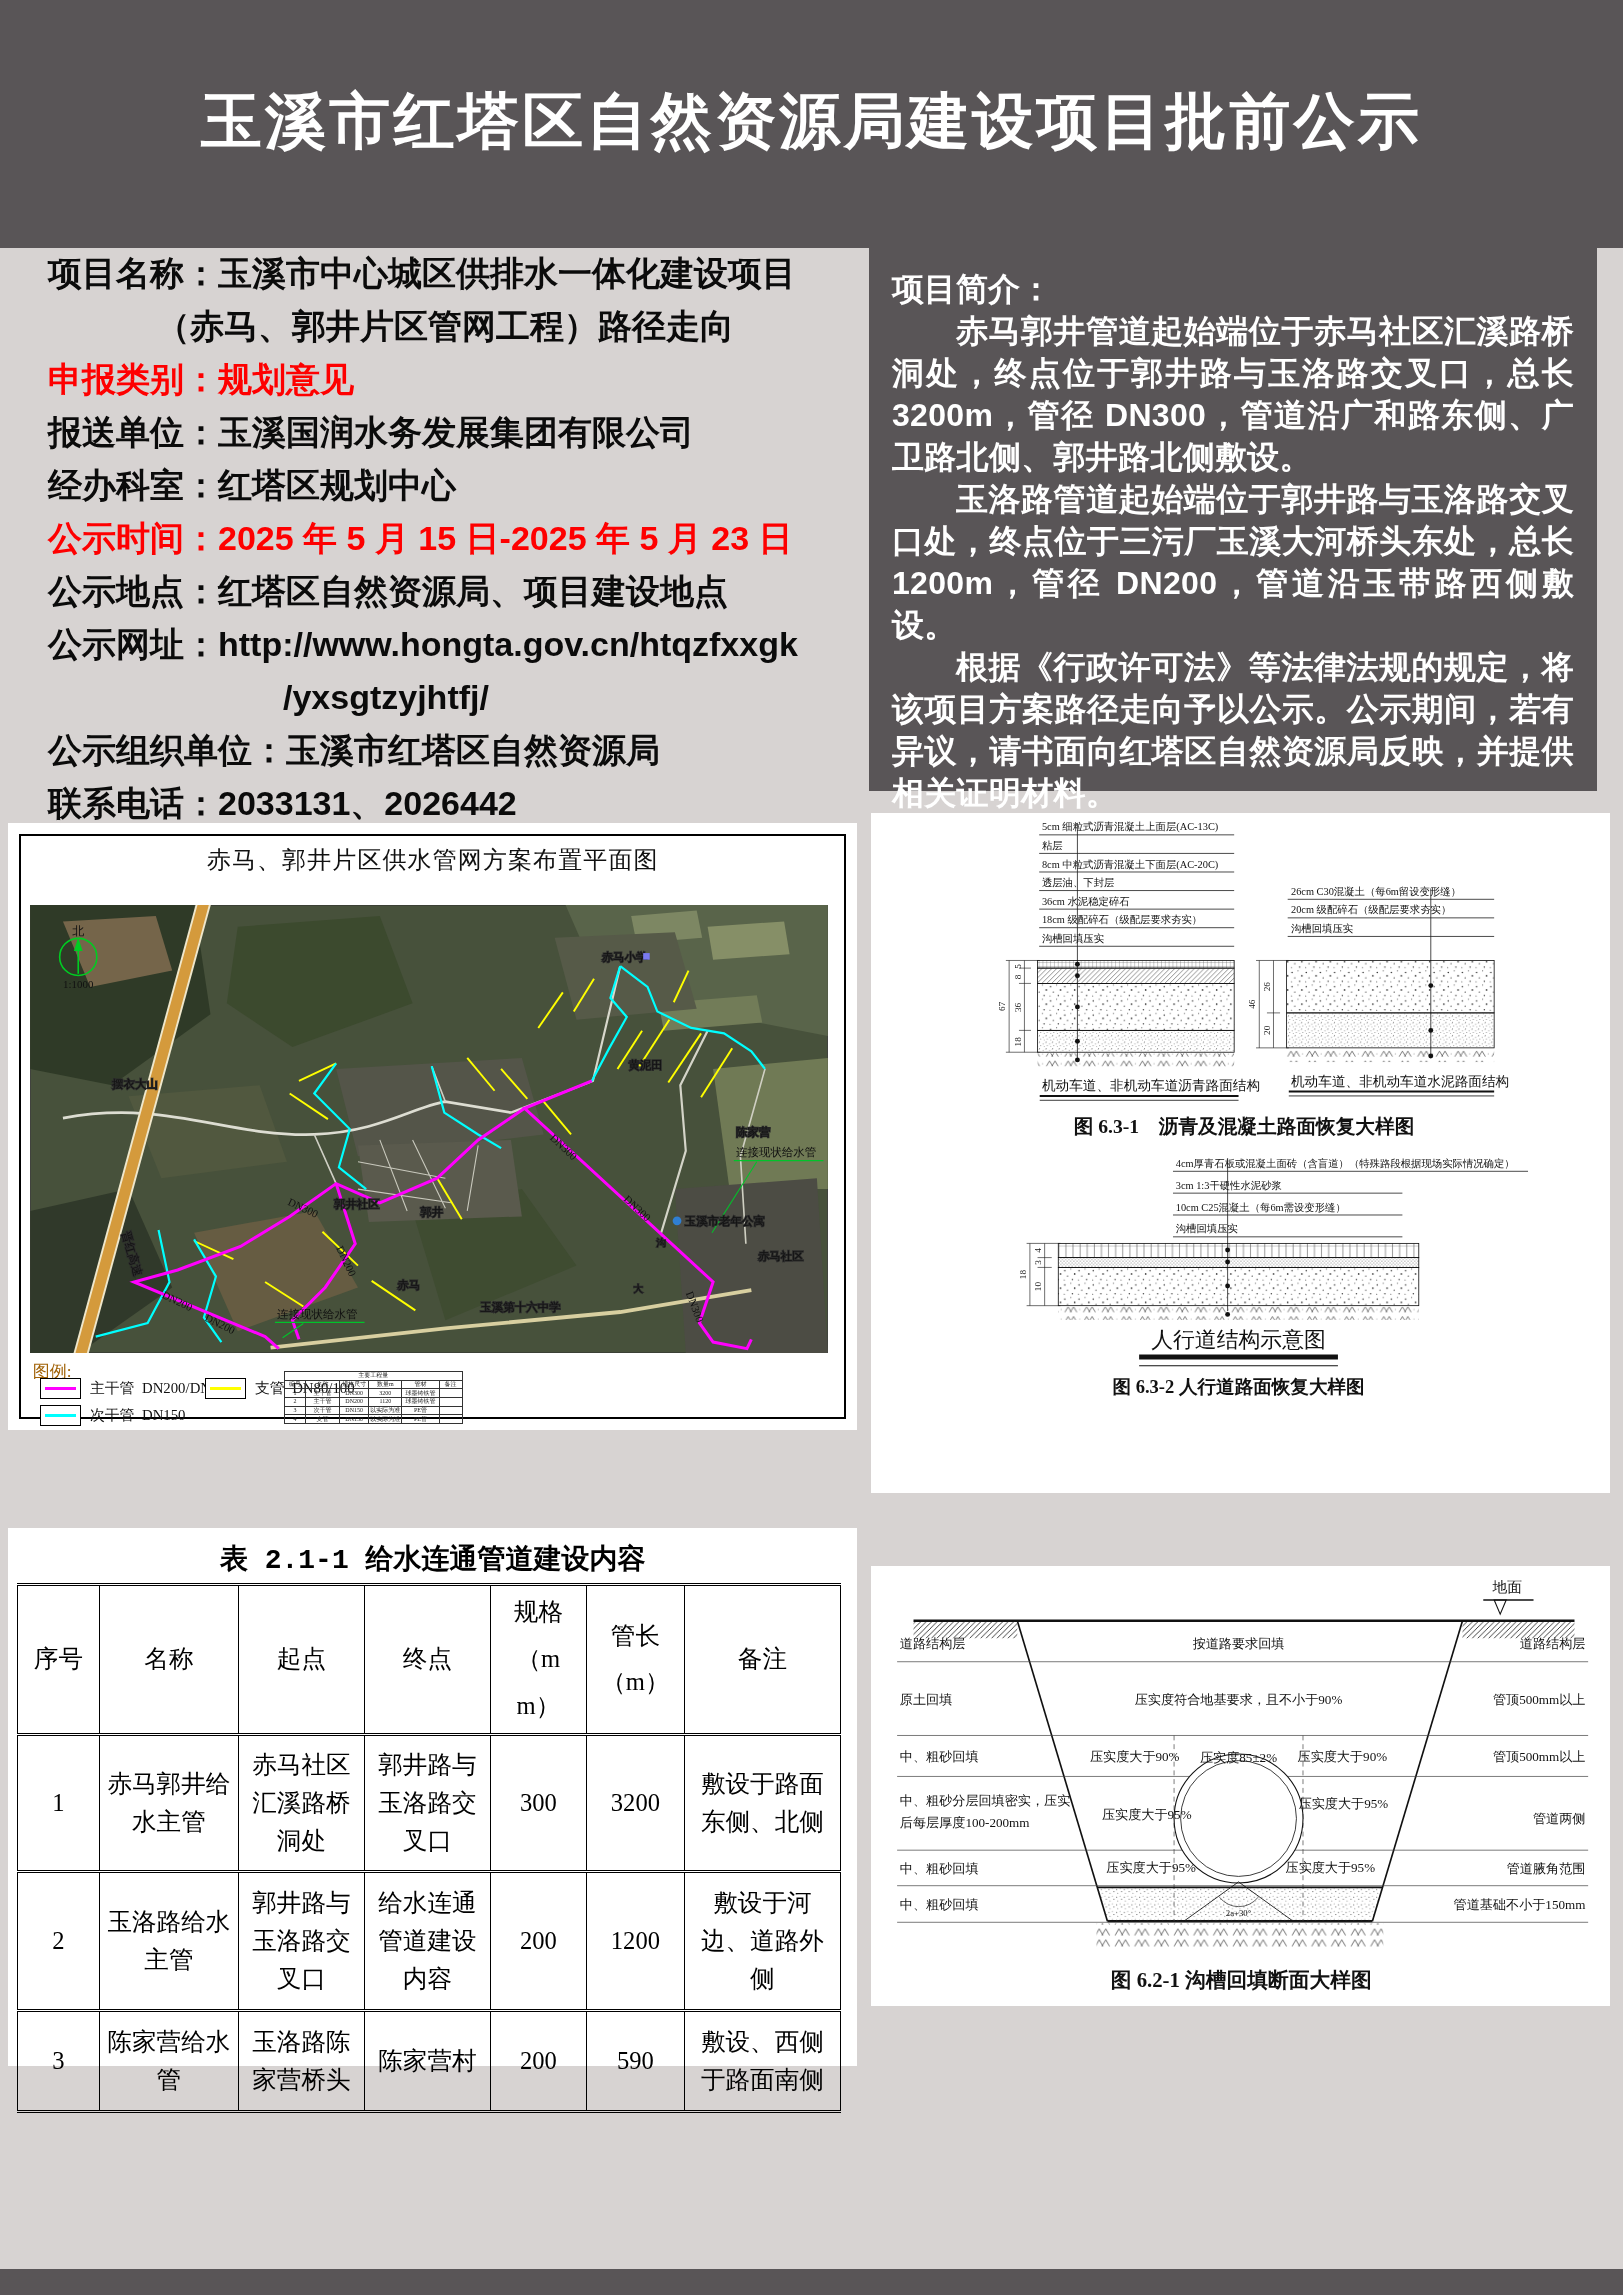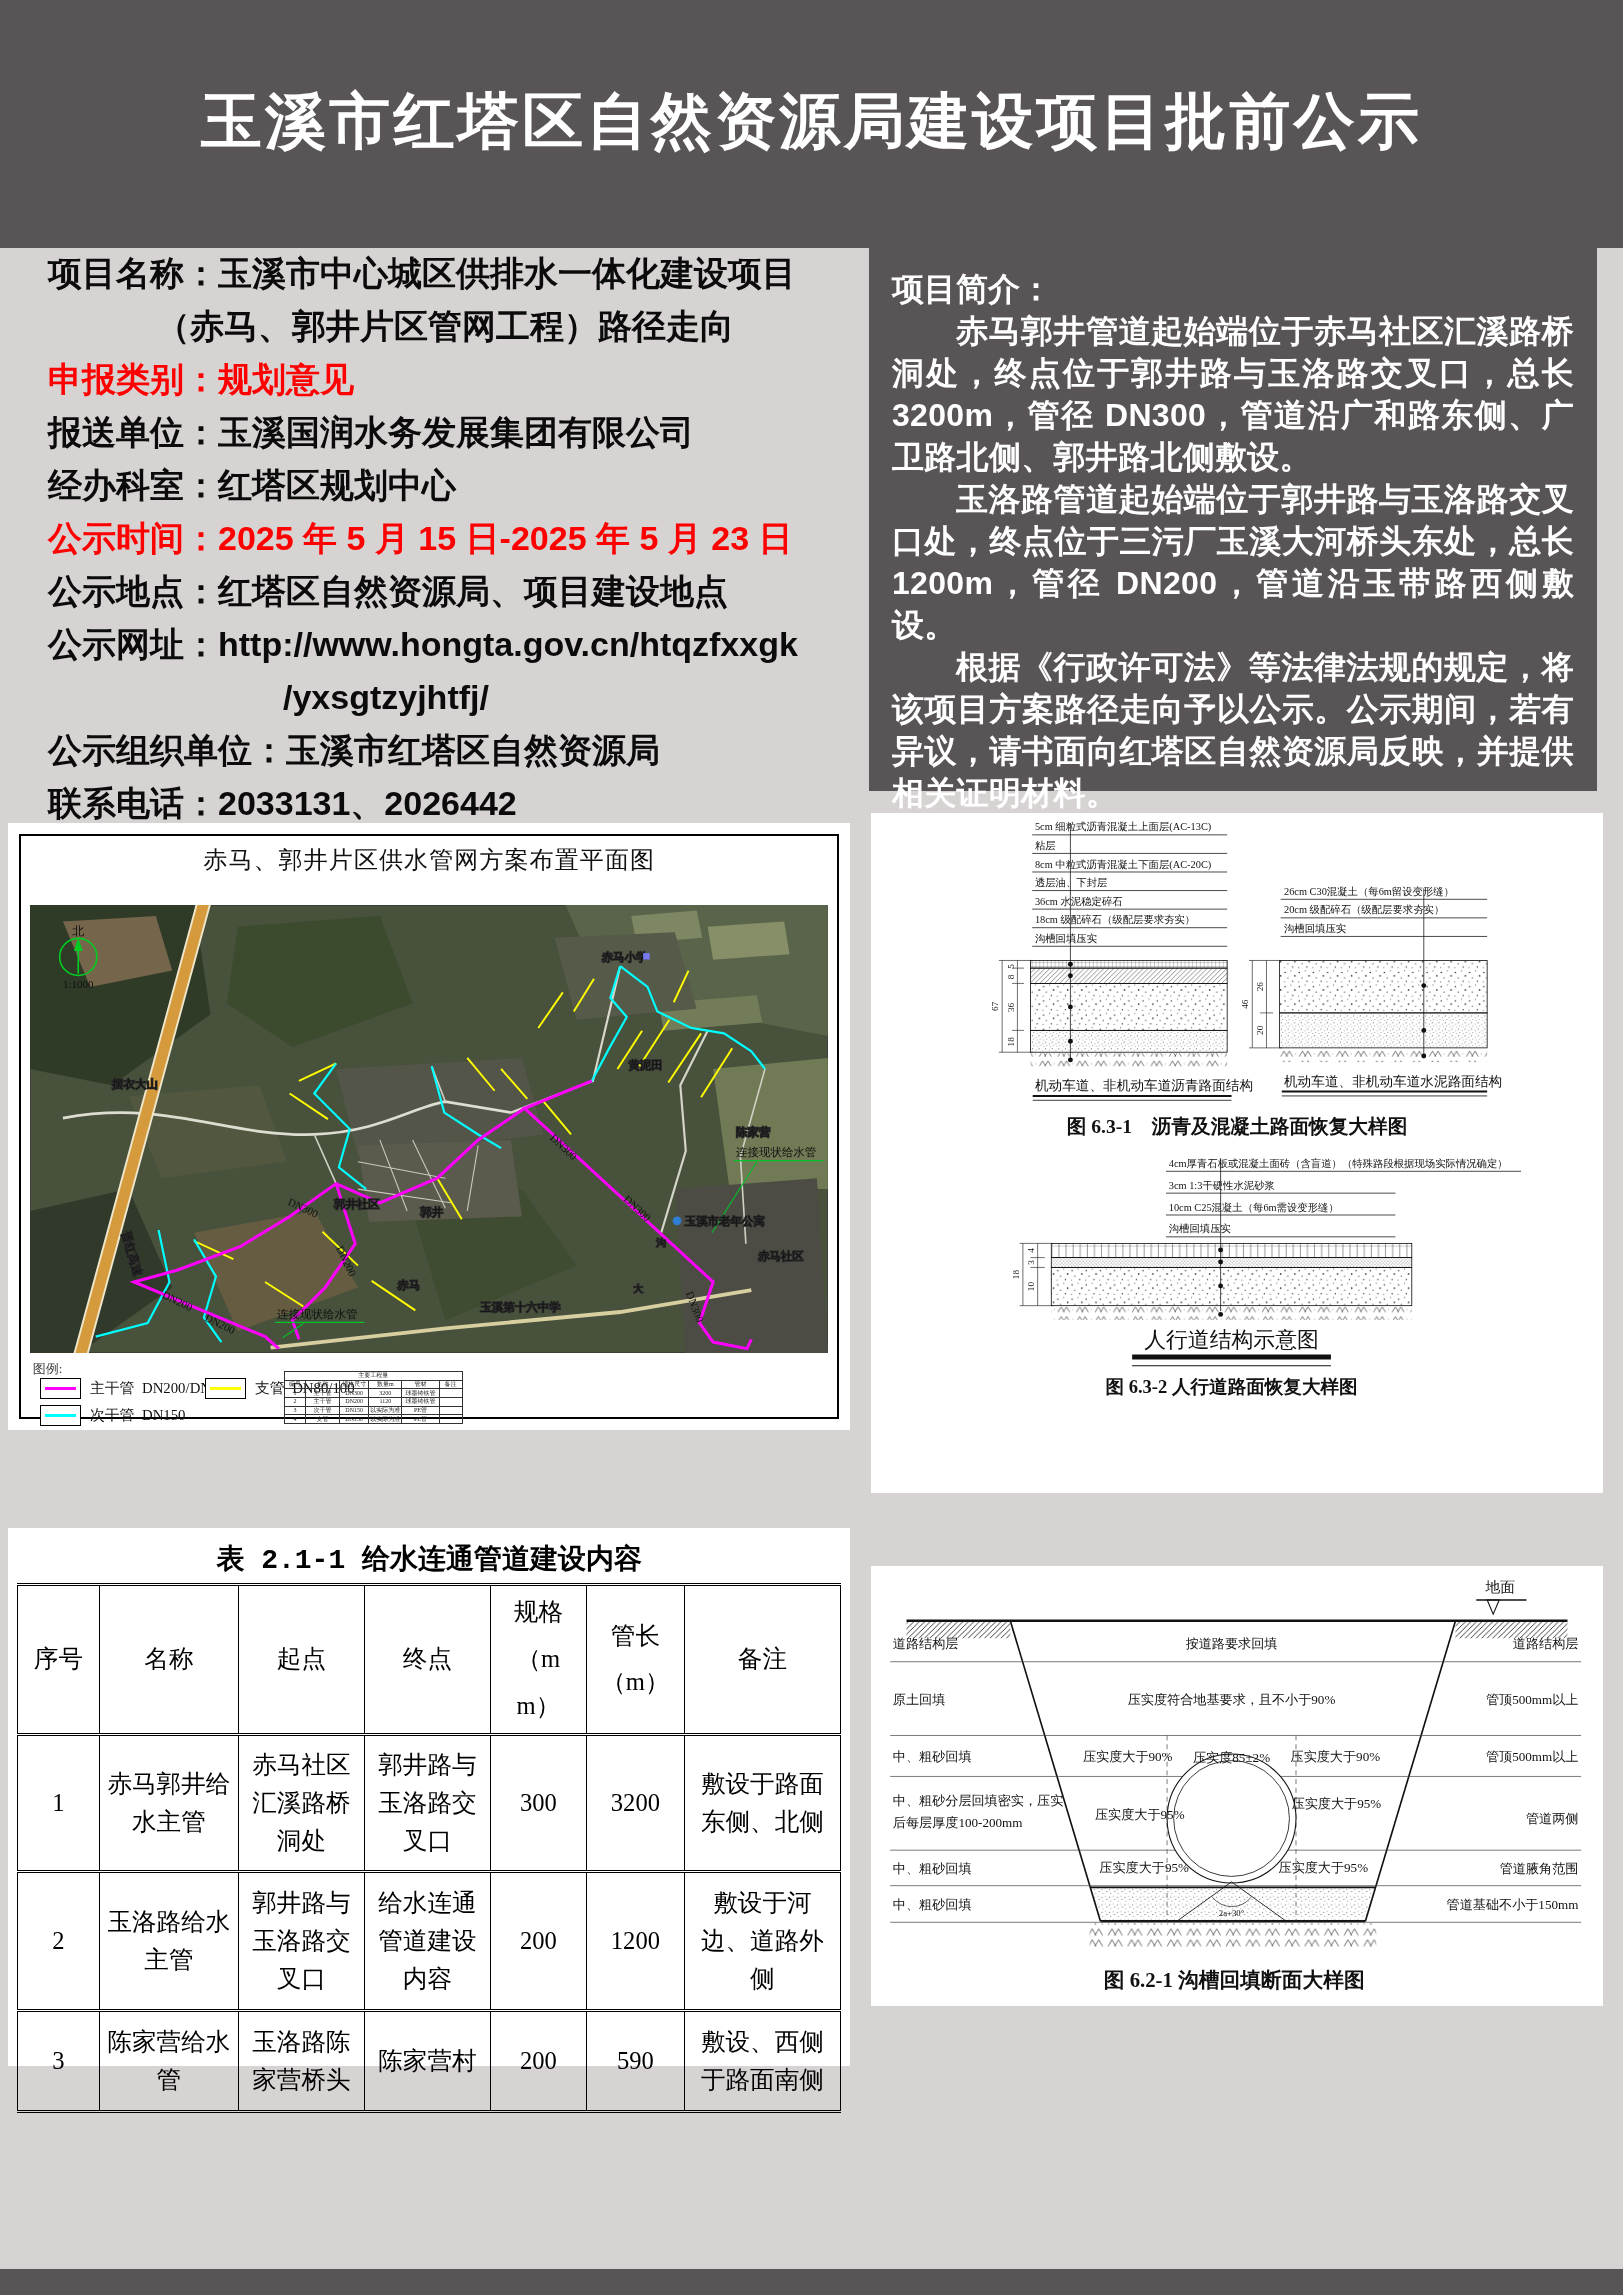--- a/index.html
+++ b/index.html
@@ -16,26 +16,26 @@
   .info-line{font-size:34px;font-weight:bold;color:#0b0b0b;line-height:53px;
              white-space:nowrap;}
   .info-line.red{color:#fe0000;}
   
   .intro{left:869px;top:240px;width:728px;height:551px;background:#595557;
          box-sizing:border-box;padding:28px 23px;color:#ffffff;}
   .intro-heading{font-size:32px;font-weight:bold;line-height:42px;}
   .intro p{margin:0;font-size:32px;font-weight:bold;line-height:42px;
            text-indent:2em;text-align:justify;letter-spacing:0.3px;}
   
-  .panel{position:absolute;background:#ffffff;}
+  .panel{position:absolute;background:#ffffff;padding-left:7px;}
   .map-border{position:absolute;left:11px;top:11px;right:11px;bottom:11px;
               border:2.2px solid #000;}
   .map-title{left:0;top:21px;width:100%;text-align:center;color:#111;
              font-family:"Liberation Serif",serif;font-size:24px;letter-spacing:1.1px;}
-  .legend-title{font-family:"Liberation Serif",serif;font-size:13px;color:#404040;}
+  .legend-title{font-family:"Liberation Serif",serif;font-size:17px;color:#a16207;}
   .legend-item{position:absolute;display:flex;align-items:center;}
   .swatch{width:39px;height:18.6px;background:#fff;border:1.1px solid #000;
           display:flex;align-items:center;justify-content:center;}
   .swatch i{display:block;width:31px;height:3.3px;}
   .legend-label{font-family:"Liberation Serif",serif;font-size:14.8px;color:#111;
                 margin-left:8.7px;white-space:nowrap;}
   .legend-label .spec{margin-left:7.7px;}
   
   .qty{position:absolute;left:276px;top:548px;border-collapse:collapse;
        font-family:"Liberation Serif",serif;color:#222;}

